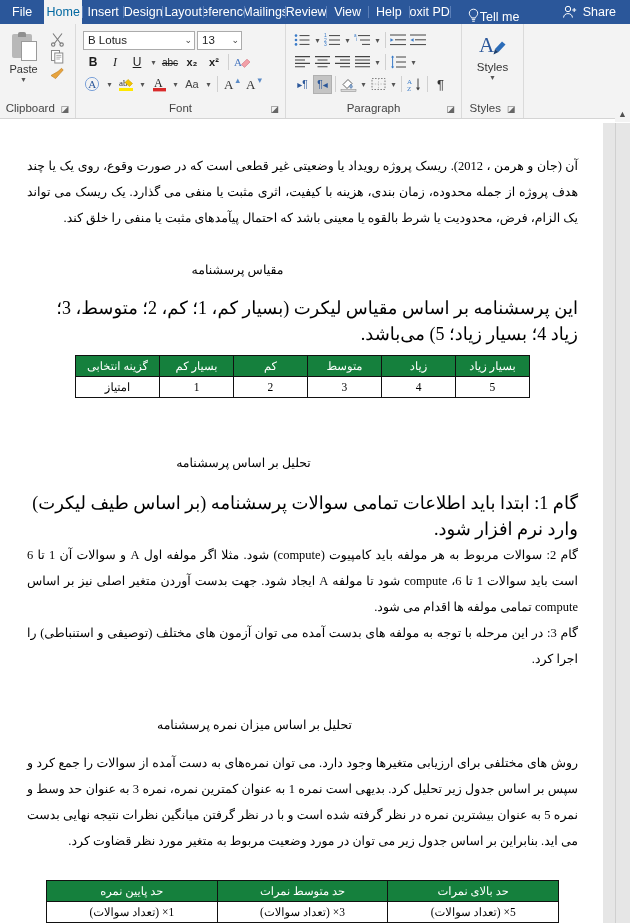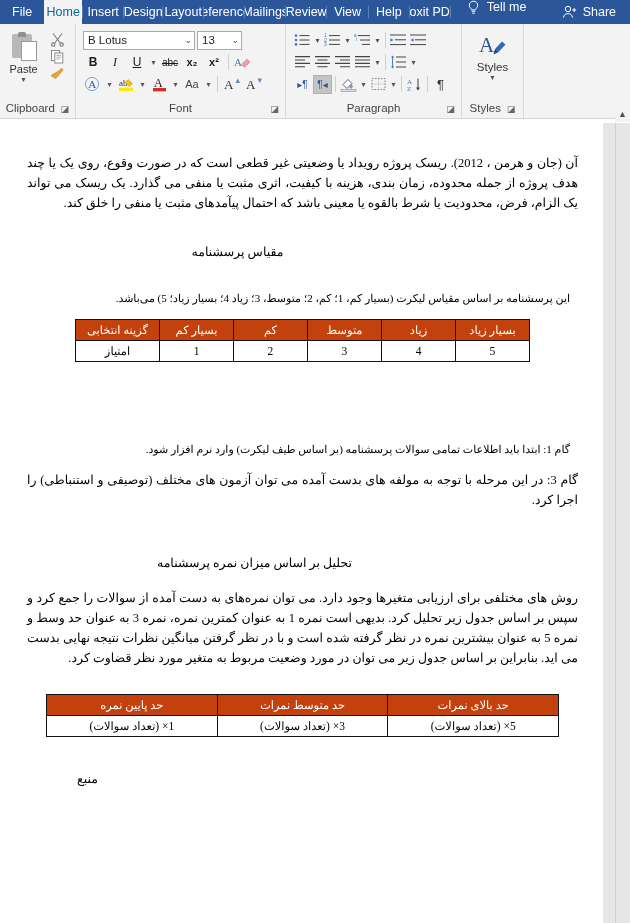--- a/index.html
+++ b/index.html
@@ -39,21 +39,21 @@
   }
   .tab.clipped { max-width: 38px; }
   .tab.clipped.wide { max-width: 40px; }
   .tabdiv {
     width: 1px;
     background: #5b7fb8;
     margin: 6px 0;
     flex: 0 0 auto;
   }
   .tellme {
-    display: flex; align-items: flex-start; gap: 7px;
+    display: flex; align-items: flex-end; 
     color: #fff; font-size: 12.5px; padding: 0 8px; margin-left: 8px;
     white-space: nowrap;
   }
   .share {
     display: flex; align-items: center; gap: 5px;
     color: #fff; font-size: 12.5px; white-space: nowrap;
     margin-left: auto; padding-right: 14px;
   }
 
   
@@ -195,28 +195,28 @@
   }
   .doc {
     direction: rtl;
     padding: 30px 25px 0 27px;
     font-family: "Liberation Serif", serif;
     color: #000;
   }
   p.par {
     margin: 0;
     font-size: 12.5px;
-    line-height: 20px;
+    line-height: 26px;
     text-align: justify;
   }
   p.par.rtl-j { text-align: justify; text-align-last: right; }
   .blank { height: 26px; }
   .heading {
-    margin: 8px;
-    font-size: 11px;
+    margin: 0;
+    font-size: 18px;
     line-height: 26px;
     text-align: right;
   }
   .centered-head {
     margin: 0; font-size: 12.5px; line-height: 26px;
     text-align: center;
   }
 
   
   table.doctable {
@@ -225,21 +225,21 @@
     direction: rtl;
   }
   table.doctable td {
     border: 1px solid #111;
     font-size: 11.5px;
     text-align: center;
     padding: 3px 4px;
     font-family: "Liberation Serif", serif;
   }
   table.doctable thead td {
-    background: #c2410c;
+    background: #15803d;
     color: #ffffff;
     font-weight: normal;
     height: 20px;
   }
   table.doctable tbody td {
     background: #ffffff;
     color: #000;
     height: 20px;
   }
   table.t1 { width: 455px; }
@@ -636,24 +636,26 @@
             <td>2</td>
             <td>1</td>
             <td class="wide">امتیاز</td>
           </tr>
         </tbody>
       </table>
 
       <div class="blank"></div>
       <div class="blank"></div>
 
+      <p class="centered-head" style="text-align:center;padding-right:118px;">تحلیل بر اساس پرسشنامه</p>
 
       <div class="blank" style="height:14px;"></div>
 
       <p class="heading">گام 1: ابتدا باید اطلاعات تمامی سوالات پرسشنامه (بر اساس طیف لیکرت) وارد نرم افزار شود.</p>
+      <p class="par rtl-j">گام 2: سوالات مربوط به هر مولفه باید کامپیوت (compute) شود. مثلا اگر مولفه اول  A و سوالات آن 1 تا 6 است باید سوالات 1 تا 6، compute شود تا مولفه A ایجاد شود. جهت بدست آوردن متغیر اصلی نیز بر اساس compute تمامی مولفه ها اقدام می شود.</p>
       <p class="par rtl-j">گام 3: در این مرحله با توجه به مولفه های بدست آمده می توان آزمون های مختلف (توصیفی و استنباطی) را اجرا کرد.</p>
 
       <div class="blank"></div>
       <div class="blank" style="height:14px;"></div>
 
       <p class="centered-head" style="text-align:center;padding-right:96px;">تحلیل بر اساس میزان نمره پرسشنامه</p>
 
       <div class="blank" style="height:12px;"></div>
 
       <p class="par rtl-j">روش های مختلفی برای ارزیابی متغیرها وجود دارد. می توان نمره‌های به دست آمده از سوالات را جمع کرد و سپس بر اساس جدول زیر تحلیل کرد. بدیهی است نمره 1 به عنوان کمترین نمره، نمره 3 به عنوان حد وسط و نمره 5 به عنوان بیشترین نمره در نظر گرفته شده است و با در نظر گرفتن میانگین نظرات نتیجه نهایی بدست می اید. بنابراین بر اساس جدول زیر می توان در مورد وضعیت مربوط به متغیر مورد نظر قضاوت کرد.</p>

